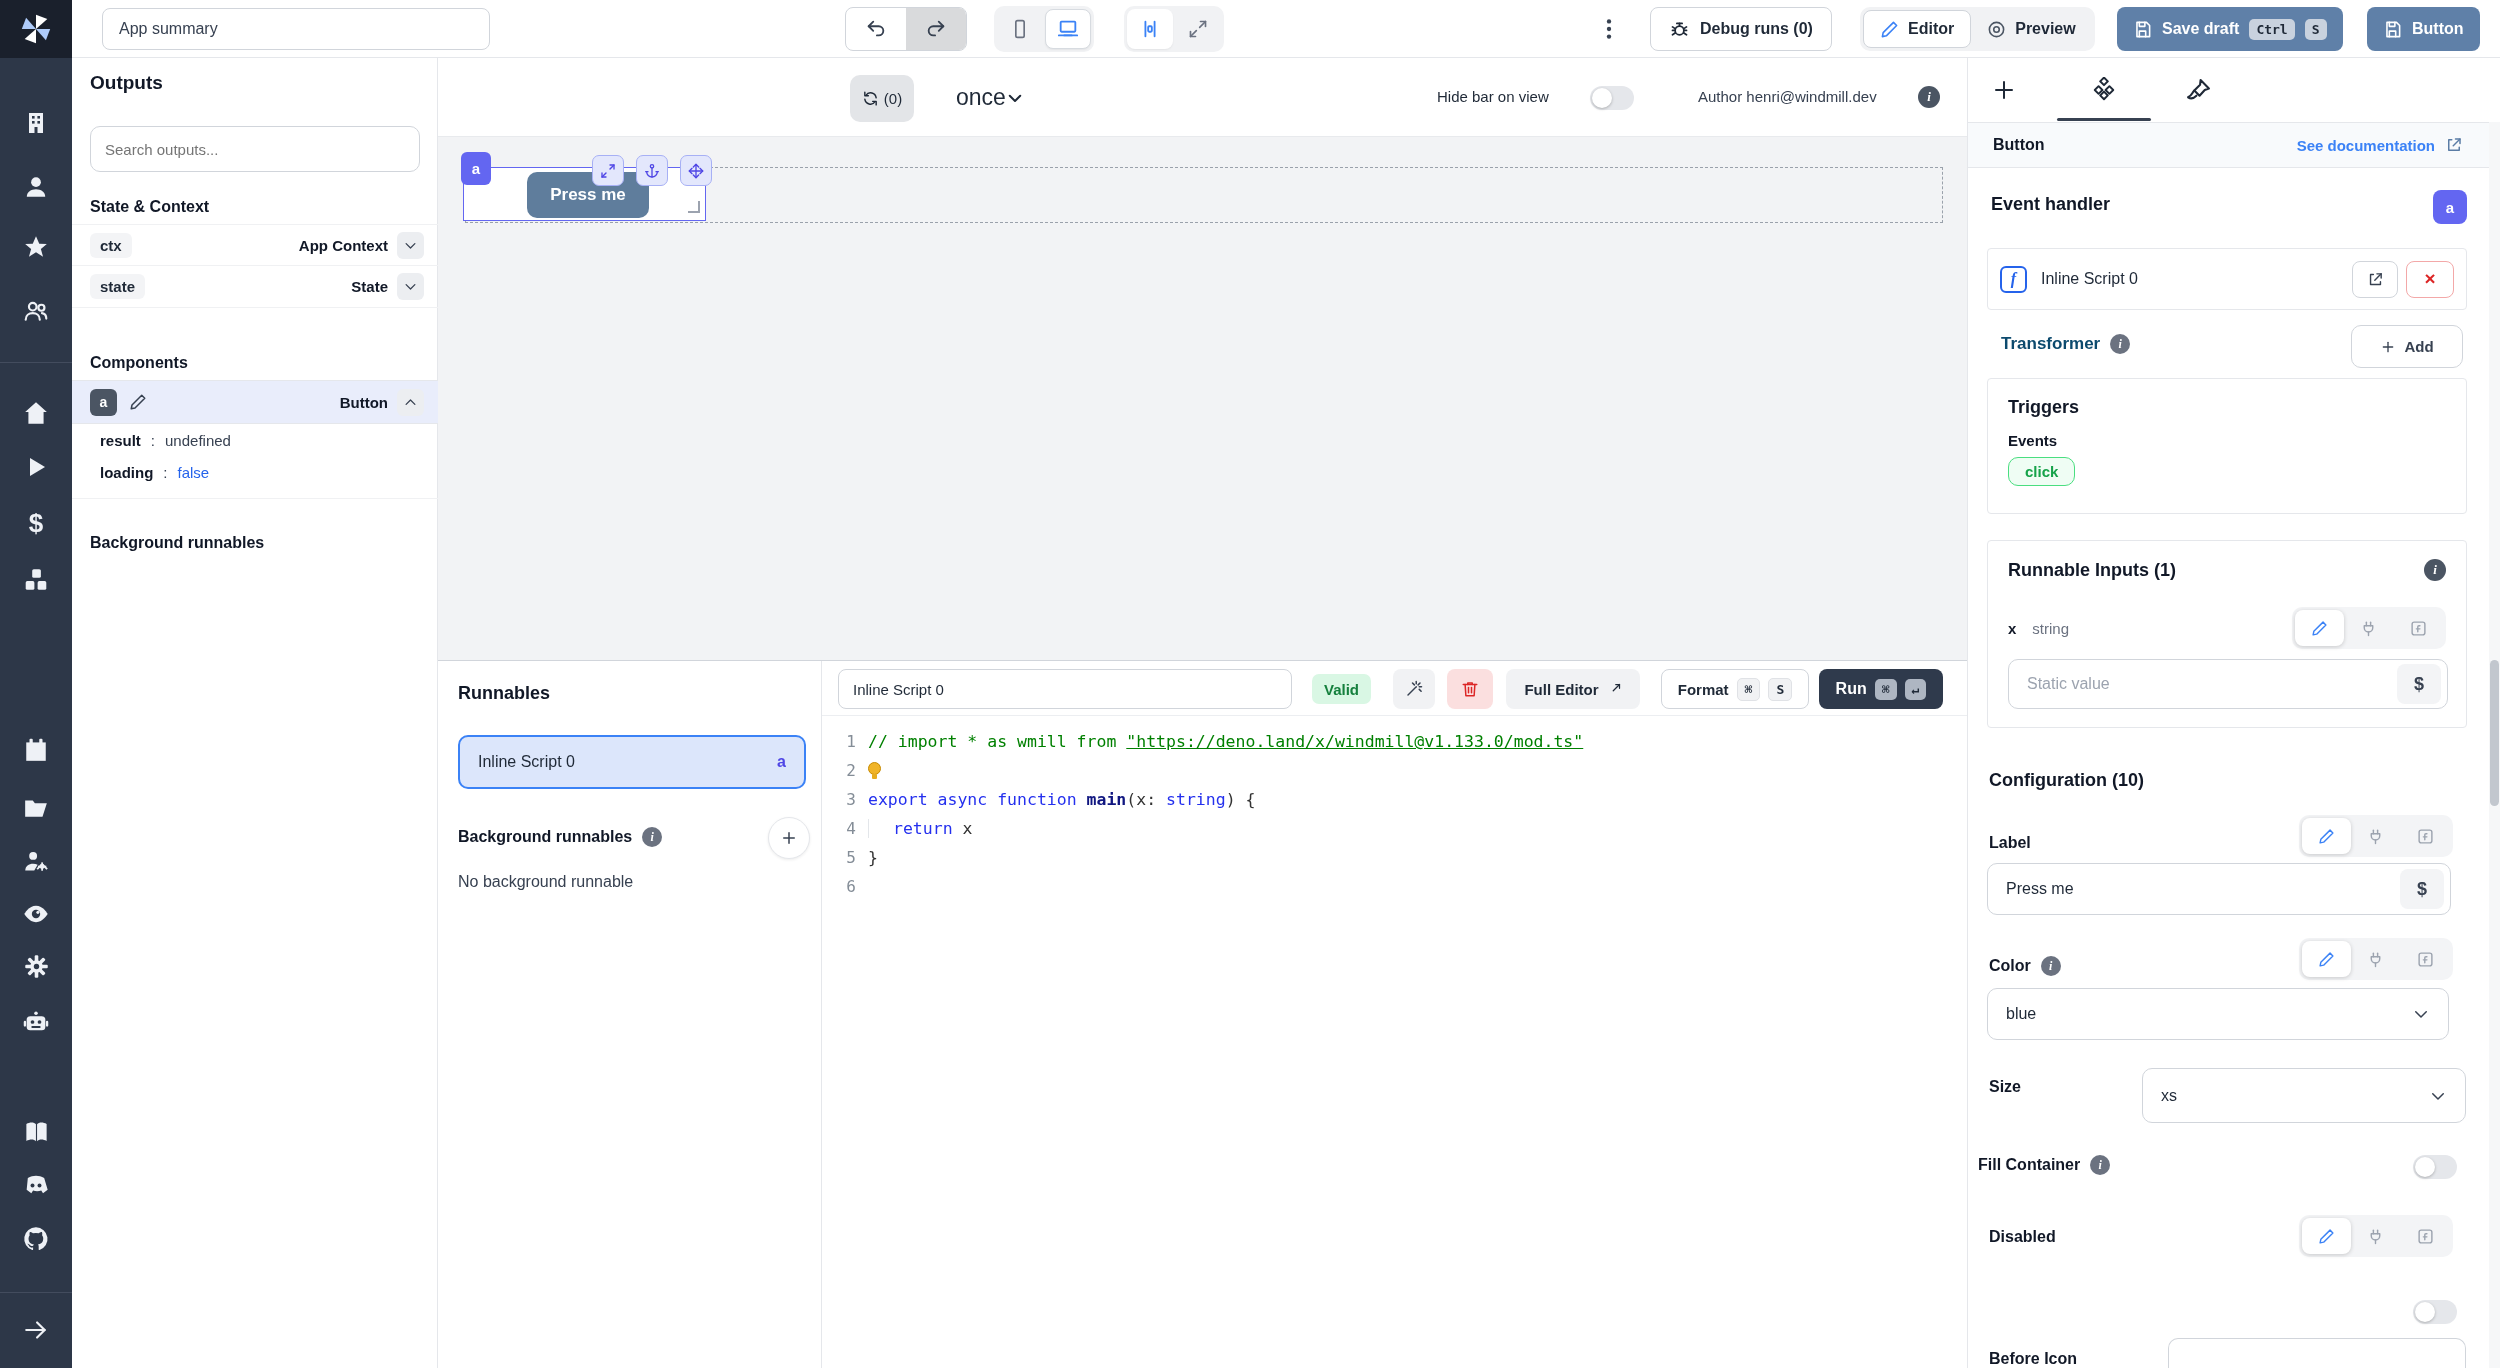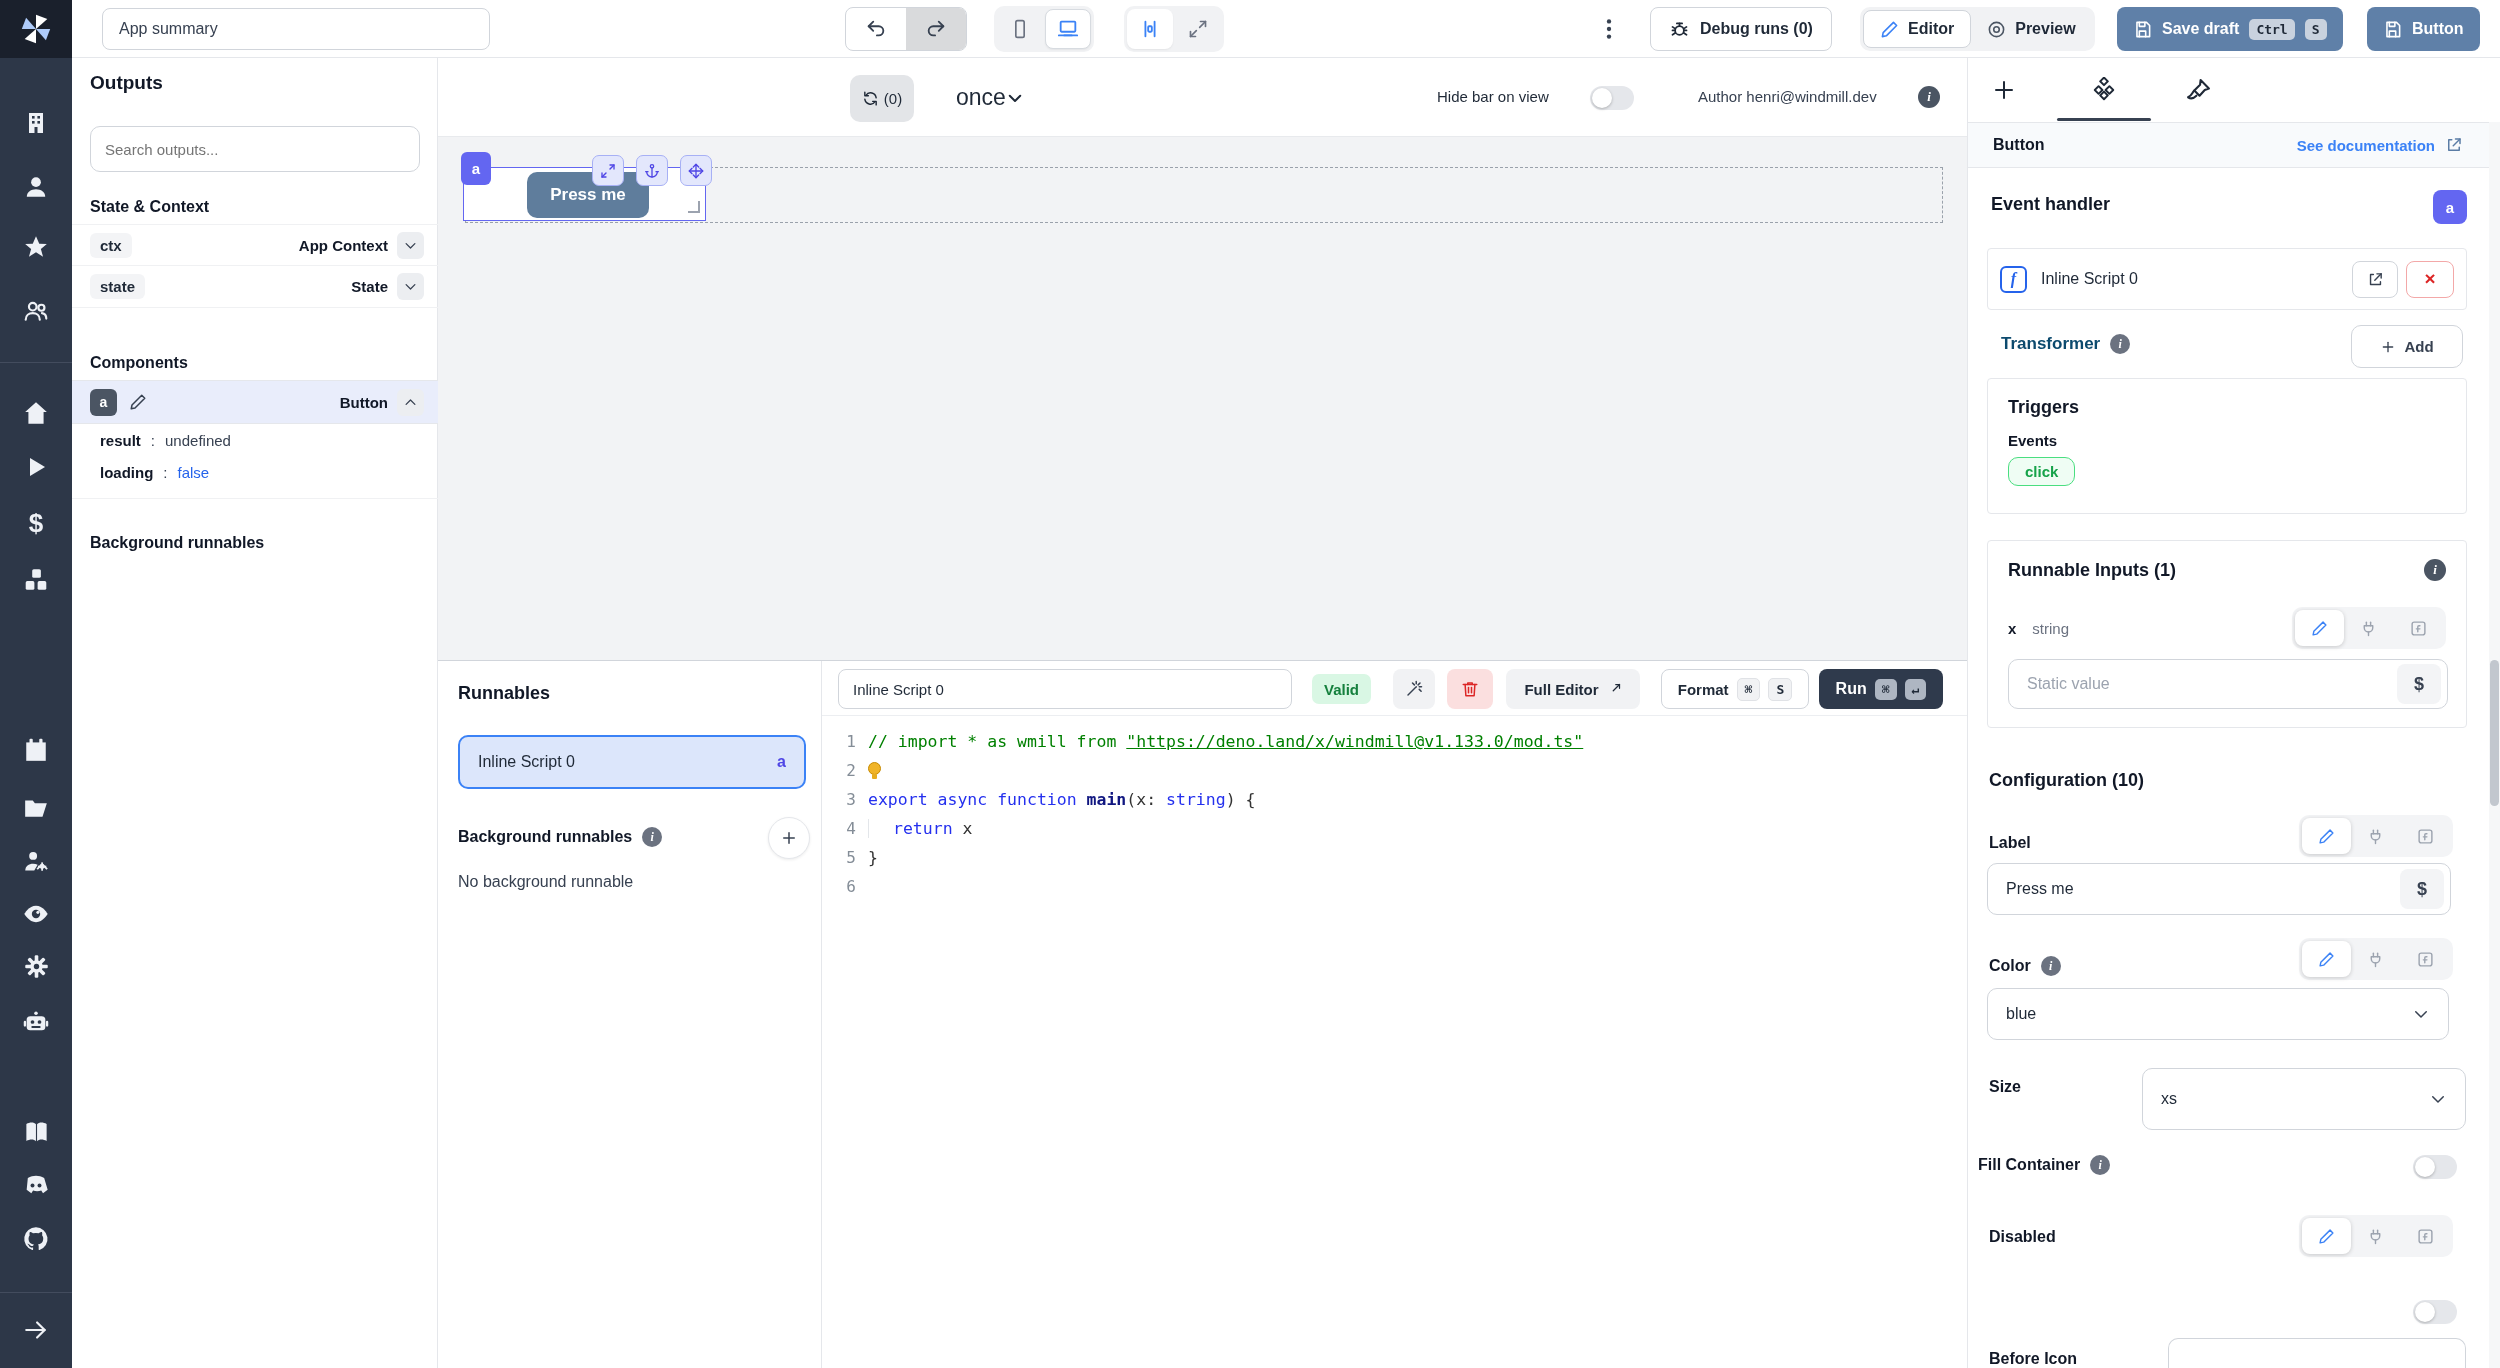--- a/index.html
+++ b/index.html
@@ -741,21 +741,21 @@
   <div class="selbox" style="left:19px; top:930px; width:462px; height:52px;">
     <span>blue</span>
     <span class="chev">
         <svg class="ic" width="18" height="18" viewBox="0 0 24 24">
           <path d="M5 9l7 7 7-7"></path>
         </svg>
       </span>
   </div>
 
   <div class="abs rt16" style="left:21px; top:1020px;">Size</div>
-  <div class="selbox" style="left:174px; top:1010px; width:324px; height:62px;">
+  <div class="selbox" style="left:174px; top:1010px; width:324px; height:55px;">
     <span>xs</span>
     <span class="chev">
         <svg class="ic" width="18" height="18" viewBox="0 0 24 24">
           <path d="M5 9l7 7 7-7"></path>
         </svg>
       </span>
   </div>
 
   <div class="abs flex" style="left:10px; top:1097px; gap:10px;">
     <span class="rt16">Fill Container</span>

